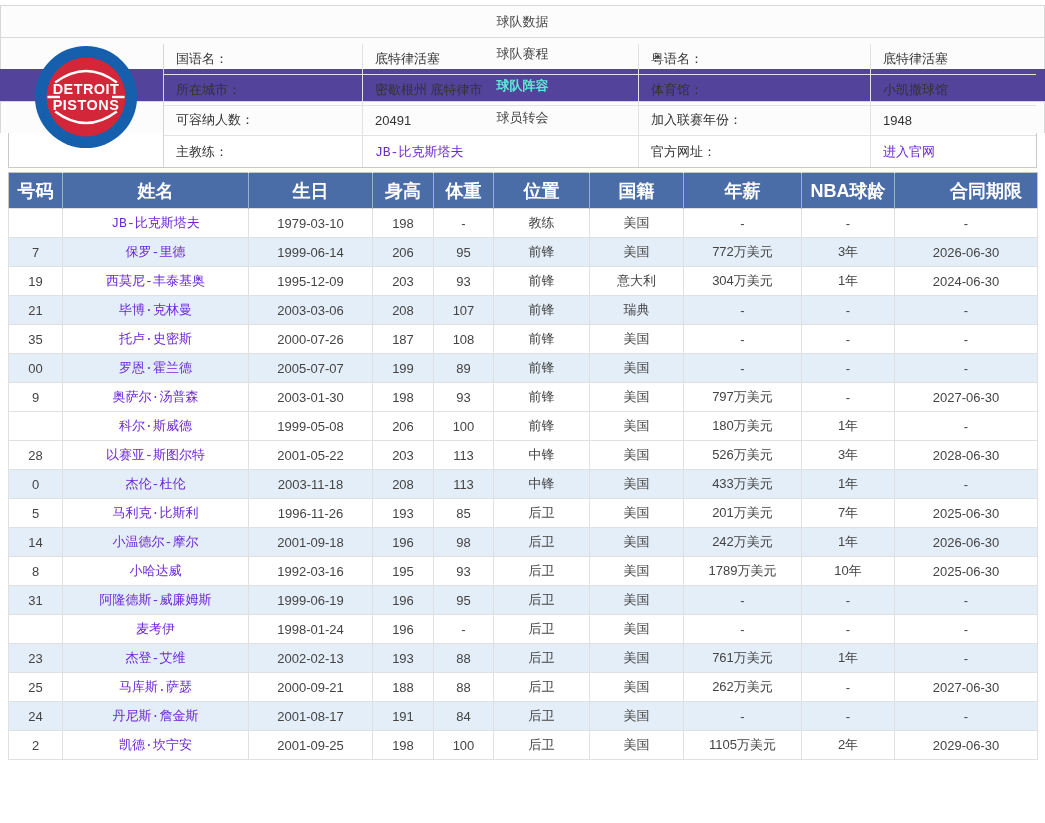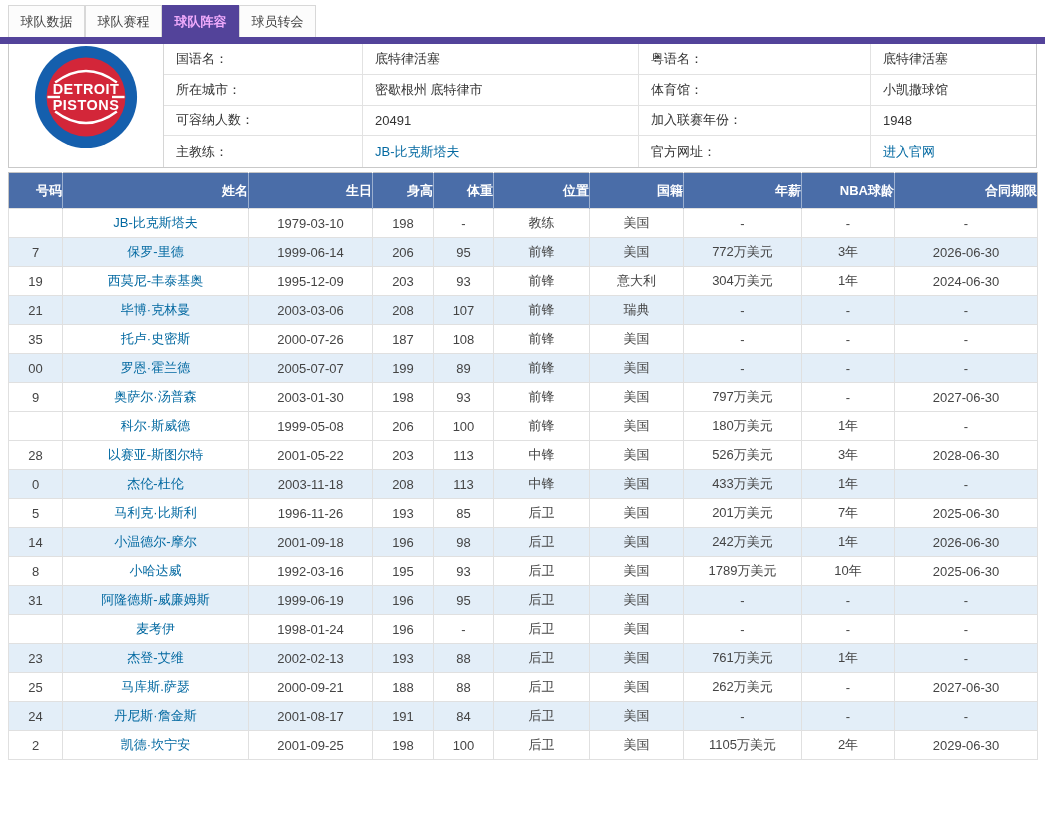--- a/index.html
+++ b/index.html
@@ -1,48 +1,48 @@
 <!DOCTYPE html>
 <html style="--accent: #53439a; --head: #4a6da8;"><head>
 <meta charset="utf-8">
 <style>
   * { box-sizing: border-box; margin: 0; padding: 0; }
   html,body { width: 1045px; height: 823px; background: #fff;
     font-family: "Liberation Sans", "DejaVu Sans", sans-serif;
     font-size: 13px; color: #333; overflow: hidden; }
 
   
-  .tabbar { display: flex; padding: 5px 0 0 8px; height: 37px; }
+  .tabbar { display: flex; padding: 5px 0 0 0; height: 37px; flex-direction: column; }
   .tab { min-width: 77px; height: 32px; line-height: 31px; text-align: center;
     background: #fcfcfc; border: 1px solid #d8d8d8; border-bottom: none;
     color: #444; cursor: pointer; padding: 0 10px; }
   .tab.active { background: var(--accent); border-color: var(--accent);
-    color: #f0abfc; font-weight: bold; }
+    color: #5eead4; font-weight: bold; }
   .accent-bar { height: 7px; background: var(--accent); width: 100%; }
 
   
   .info-panel { margin: 0 8px; border: 1px solid #c9c9c9; border-top: none;
     display: flex; height: 124px; background: #fff; }
   .logo-cell { width: 155px; border-right: 1px solid #d6d6d6;
     display: flex; justify-content: center; }
   .info-grid { flex: 1; display: grid;
     grid-template-columns: 199px 276px 232px 1fr;
     grid-template-rows: repeat(4, 1fr); text-align: center; }
   .info-cell { display: flex; align-items: center; padding-left: 12px;
     border-bottom: 1px solid #e2e2e2; border-right: 1px solid #e2e2e2;
     color: #333; white-space: nowrap; overflow: hidden; }
   .info-cell.row-last { border-bottom: none; }
   .info-cell.col-last { border-right: none; }
-  .link { color: #0369a1; cursor: pointer; text-decoration: none; }
+  .link { color: #6d28d9; cursor: pointer; text-decoration: none; font-family: Liberation Mono, monospace; }
 
   
   table.roster { margin: 4px 8px 0; width: 1029px; border-collapse: collapse;
     table-layout: fixed; border: 1px solid #c5c5c5; }
   table.roster th { background: var(--head); color: #fff; font-weight: bold;
-    height: 36px; text-align: right; font-size: 13px;
+    height: 36px; text-align: center; font-size: 18px;
     border-right: 1px solid rgba(255,255,255,.45); }
   table.roster th:last-child { border-right: none; padding-left: 40px; }
   table.roster td { height: 29px; text-align: center;
     border: 1px solid #e0e0e0; color: #444; overflow: hidden;
     white-space: nowrap; }
   table.roster tr.alt td { background: #e3eef8; }
   col.c-num { width: 54px; }  col.c-name { width: 186px; }
   col.c-birth { width: 124px; } col.c-h { width: 61px; }
   col.c-w { width: 60px; }    col.c-pos { width: 96px; }
   col.c-nat { width: 94px; }  col.c-sal { width: 118px; }

